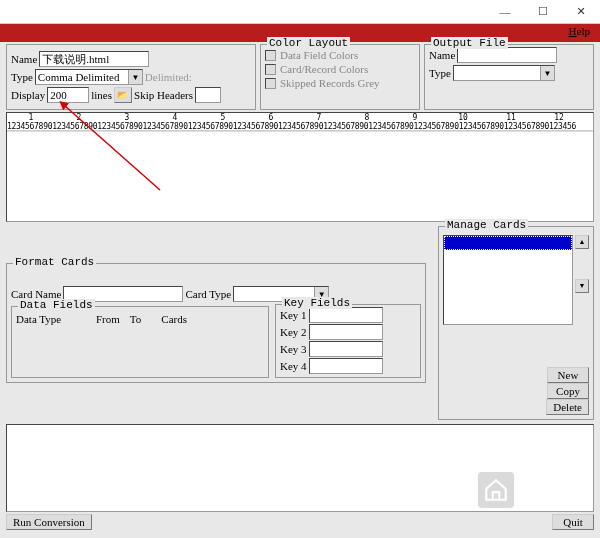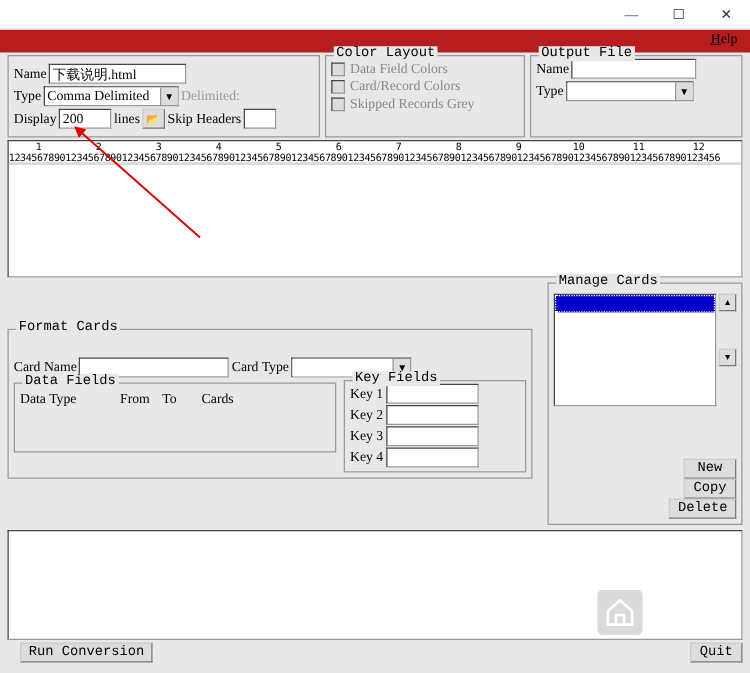--- a/index.html
+++ b/index.html
@@ -38,21 +38,21 @@
 .manage-cards { flex: 1; position: relative; }
 .data-fields-box { border: 1px solid #999; padding: 2px 4px; margin-top: 2px; position: relative; }
 .key-fields-box { border: 1px solid #999; padding: 2px 4px; position: relative; }
 .inner-row { display: flex; gap: 6px; margin-top: 2px; }
 .cols-header { display: flex; gap: 10px; font-size: 11px; margin-top: 4px; }
 .key-row { display: flex; align-items: center; gap: 2px; font-size: 11px; margin-bottom: 1px; }
 .manage-list { border: 1px inset #999; background: #fff; height: 90px; margin-bottom: 2px; }
 .manage-selected { background: #0000cc; height: 14px; border: 1px dotted #fff; }
 .scroll-btn { width: 14px; height: 14px; background: #ddd; border: 1px outset #ccc; display: flex; align-items: center; justify-content: center; font-size: 7px; cursor: pointer; }
 .btn-stack { display: flex; flex-direction: column; align-items: flex-end; gap: 0; margin-top: 40px; }
-.btn { border: 1px outset #ccc; background: #ddd; padding: 1px 6px; font-size: 11px; font-family: Liberation Mono, monospace; cursor: pointer; min-width: 42px; text-align: center; margin-left: 10px; }
+.btn { border: 1px outset #ccc; background: #ddd; padding: 1px 6px; font-size: 11px; font-family: Liberation Serif, serif; cursor: pointer; min-width: 42px; text-align: center; }
 .text-area { border: 1px inset #999; background: #fff; height: 88px; margin-top: 4px; }
 .footer { display: flex; justify-content: space-between; padding: 4px 6px; position: absolute; bottom: 4px; left: 0; right: 0; }
 .watermark { position: absolute; bottom: 30px; right: 6px; opacity: 0.55; display: flex; align-items: center; gap: 6px; color: #fff; font-size: 18px; font-family: sans-serif; }
 .watermark-logo { width: 36px; height: 36px; background: rgba(120,120,120,0.5); border-radius: 4px; display: flex; align-items: center; justify-content: center; }
 .watermark-text { display:flex; flex-direction: column; font-size: 14px; }
 .wm-sub { font-size: 9px; letter-spacing: 1px; }
 </style>
 </head>
 <body>
 
@@ -160,21 +160,21 @@
       <div class="form-row" style="margin-top:20px">
         <span class="form-label">Card Name</span>
         <input type="text" style="width: 120px;" value="">
         <span class="form-label">Card Type</span>
         <span class="combo">
           <input type="text" style="width: 80px;" value="">
           <span class="combo-btn">▼</span>
         </span>
       </div>
       <div class="inner-row">
-        <div class="data-fields-box" style="flex:1;height:56px">
+        <div class="data-fields-box" style="flex:1;height:72px">
           <div class="fieldset-legend">Data Fields</div>
           <div class="cols-header">
             <span style="width:70px">Data Type</span>
             <span>From</span>
             <span>To</span>
             <span style="margin-left:10px">Cards</span>
           </div>
         </div>
         <div class="key-fields-box" style="width:146px">
           <div class="fieldset-legend">Key Fields</div>

